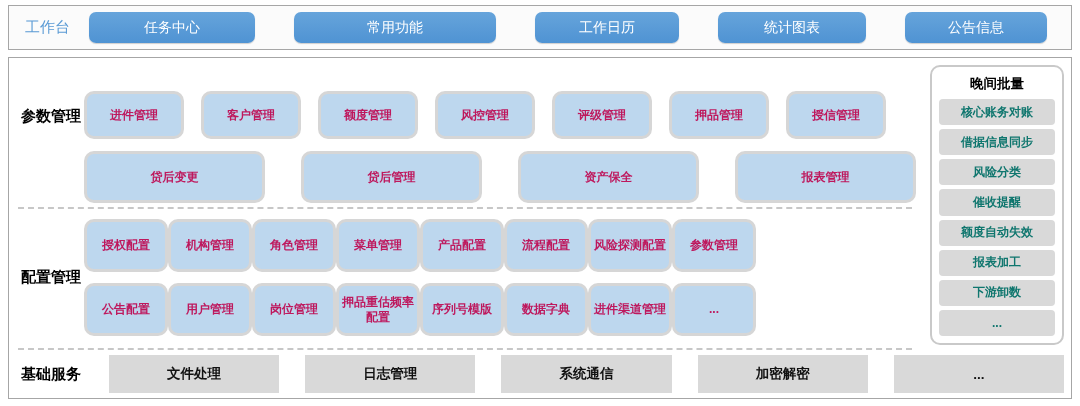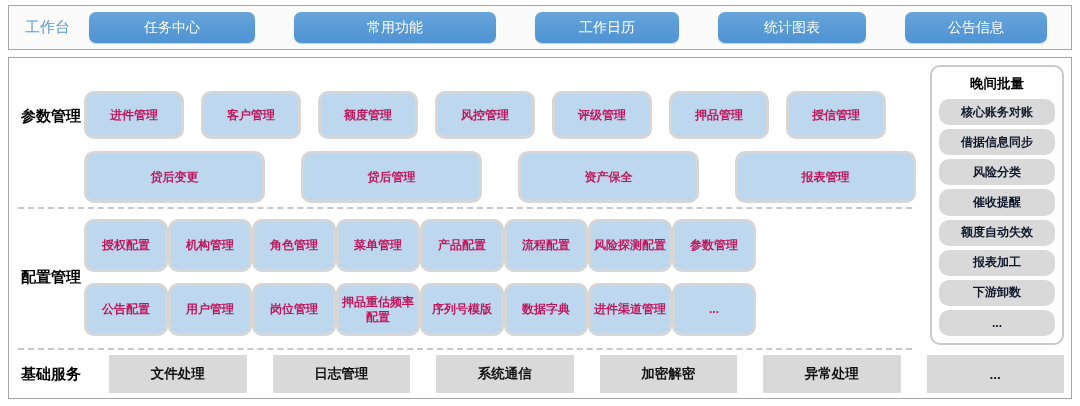--- a/index.html
+++ b/index.html
@@ -52,22 +52,22 @@
   .divider { border-top: 2px dashed #C7C7C7; width: 894px; margin-left: 2px; }
   .divider-1 { margin-top: 4px; }
   .divider-2 { margin-top: 12px; }
 
   
   .night-panel { flex: 0 0 134px; margin-left: 4px; background: #fff;
                  border: 2px solid #C9C9C9; border-radius: 10px;
                  padding: 5px 7px 7px; display: flex; flex-direction: column; }
   .night-title { font-weight: bold; font-size: 13.5px; text-align: center; padding: 3px 0 6px; color: #000; }
   .night-items { flex: 1; display: flex; flex-direction: column; gap: 4px; }
-  .batch-box { flex: 1; background: #D9D9D9; border-radius: 10px;
-               font-weight: bold; font-size: 12px; color: #0f172a;
+  .batch-box { flex: 1; background: #D9D9D9; border-radius: 4px;
+               font-weight: bold; font-size: 12px; color: #0f766e;
                display: flex; align-items: center; justify-content: center; text-align: center; }
 
   
   .services-row { height: 38px; display: flex; align-items: stretch; gap: 26px; padding-left: 5px; }
   .services-label { flex: 0 0 62px; font-weight: bold; font-size: 15px; color: #000;
                     display: flex; align-items: center; }
   .service-box { flex: 1; background: #D9D9D9; border-radius: 0;
                  font-weight: bold; font-size: 13.5px; color: #111;
                  display: flex; align-items: center; justify-content: center; }
 </style>
@@ -150,19 +150,18 @@
       </div>
     </div>
 
     <div class="services-row">
       <div class="services-label">基础服务</div>
       <div class="services-row" style="flex:1; padding-left:0;">
           <div class="service-box">文件处理</div>
           <div class="service-box">日志管理</div>
           <div class="service-box">系统通信</div>
           <div class="service-box">加密解密</div>
-          <div class="service-box">异常处理</div>
           <div class="service-box">...</div>
         </div>
     </div>
   </div>
 
 </div>
 
 </body></html>

